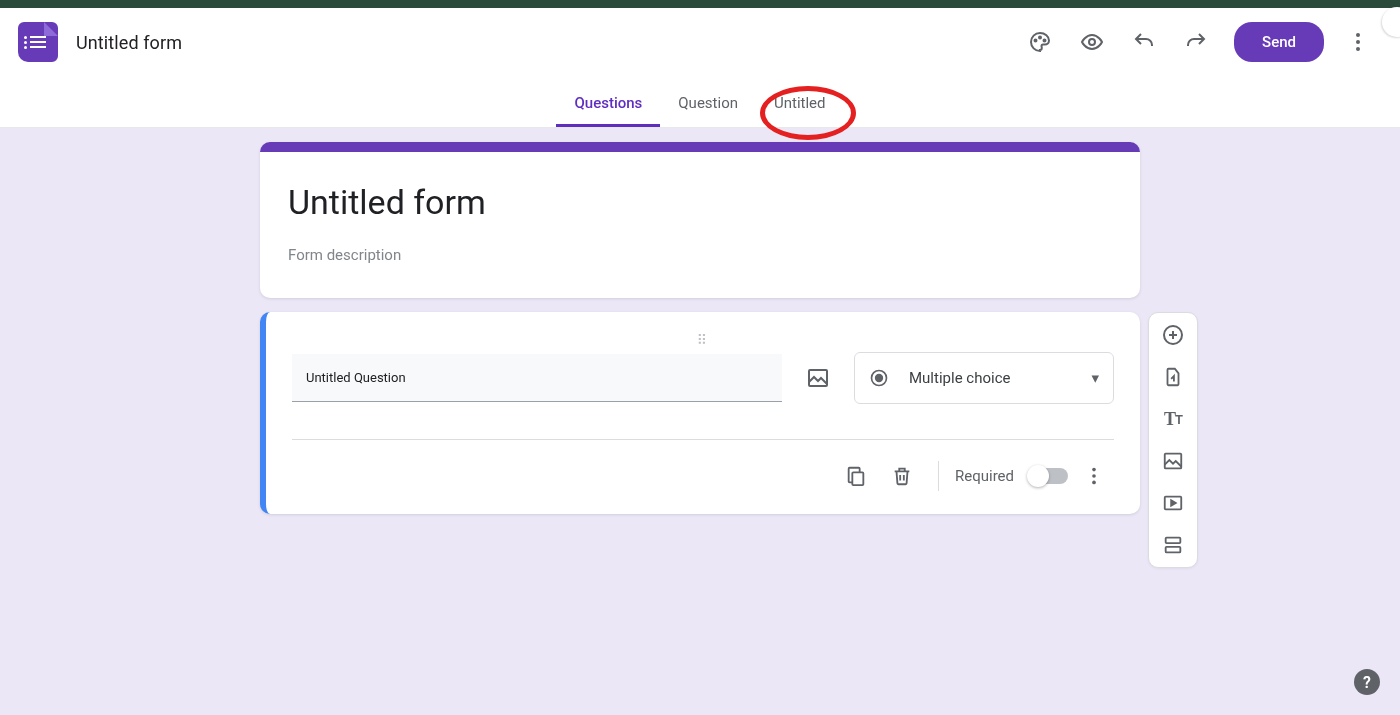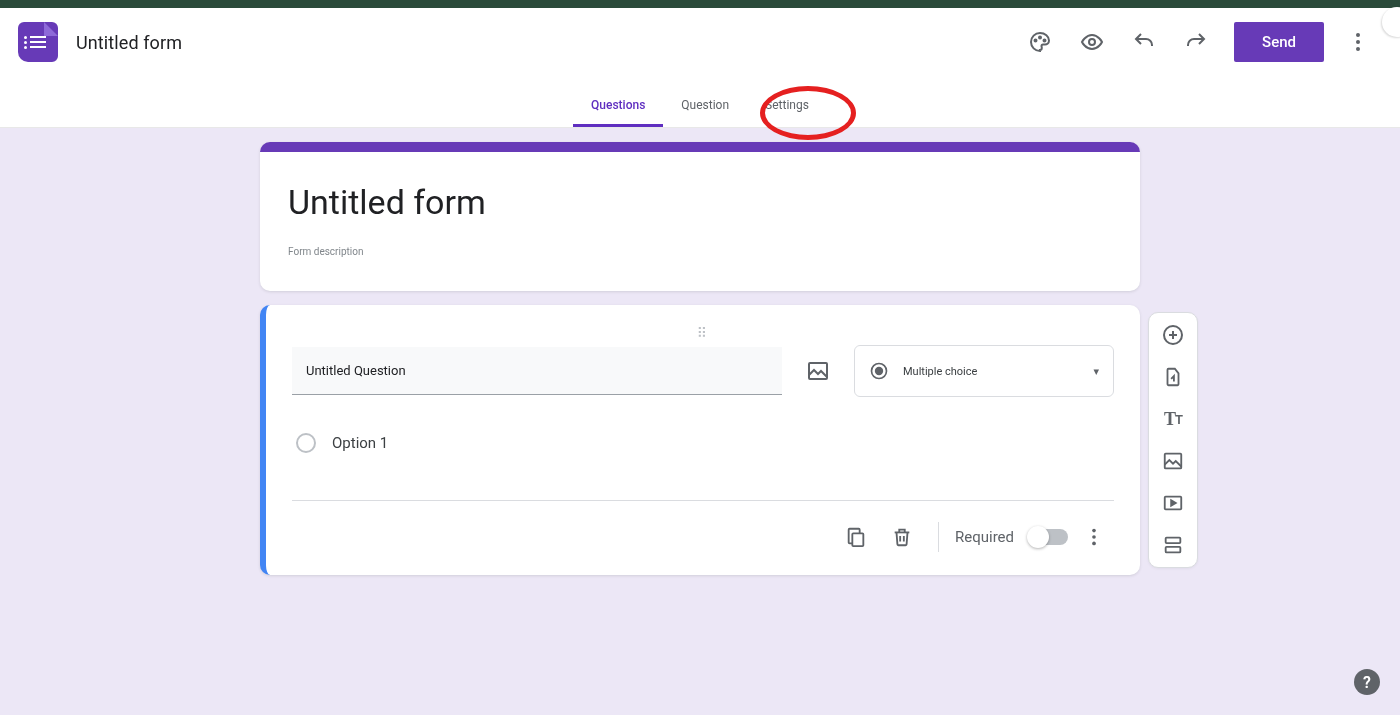--- a/index.html
+++ b/index.html
@@ -15,43 +15,43 @@
   .top-strip{height:8px;background:#2a4a3a;width:100%}
   header{display:flex;align-items:center;padding:0 18px;height:68px;background:#fff;position:relative}
   .logo{width:40px;height:40px;background:var(--purple);border-radius:6px 6px 6px 10px;display:flex;align-items:center;justify-content:center;margin-right:18px;position:relative}
   .logo::before{content:"";position:absolute;top:0;right:0;width:14px;height:14px;background:#8e69d8;border-radius:0 6px 0 0;clip-path:polygon(0 0,100% 100%,0 100%)}
   .logo-lines{display:flex;flex-direction:column;gap:3px}
   .logo-lines span{width:16px;height:2px;background:#fff;display:block;position:relative}
   .logo-lines span::before{content:"";width:3px;height:3px;background:#fff;border-radius:50%;position:absolute;left:-6px;top:-0.5px}
   .doc-title{font-size:18px;color:#202124;letter-spacing:0.1px}
   .header-right{position:absolute;right:18px;top:0;height:68px;display:flex;align-items:center;gap:4px}
   .icon-btn{width:48px;height:48px;display:flex;align-items:center;justify-content:center;cursor:pointer;border-radius:50%;color:var(--gray-5f)}
-  .send-btn{background:var(--purple);color:#fff;border:none;font-size:15px;font-weight:500;padding:0 28px;height:40px;border-radius:2px;margin:0 6px 0 10px;cursor:pointer}
+  .send-btn{background:var(--purple);color:#fff;border:none;font-size:15px;font-weight:500;padding:0 28px;height:40px;border-radius:18px;margin:0 6px 0 10px;cursor:pointer}
   .avatar-corner{position:absolute;right:0;top:2px;width:30px;height:30px;border-radius:50%;background:#fff;box-shadow:-1px 1px 2px rgba(0,0,0,.15);transform:translate(40%, -10%)}
 
   .tabs{display:flex;justify-content:center;gap:0;height:52px;align-items:flex-end;border-bottom:1px solid #e8e8e8;position:relative}
-  .tab{padding:0 18px 12px 18px;font-size:12px;color:var(--gray-5f);cursor:pointer;border-bottom:3px solid transparent}
+  .tab{padding:0 18px 12px 18px;font-size:15px;color:var(--gray-5f);cursor:pointer;border-bottom:3px solid transparent}
   .tab.active{color:var(--purple-dark);border-bottom-color:var(--purple-dark);font-weight:500}
 
   .workspace{background:var(--lavender);height:calc(715px - 8px - 68px - 52px);padding-top:14px;display:flex;justify-content:center;align-items:flex-start}
   .form-col{width:880px;position:relative}
   .toolbar{position:absolute;right:-58px;top:170px;width:50px;background:#fff;border:1px solid var(--border);border-radius:10px;padding:10px 0;display:flex;flex-direction:column;align-items:center;gap:18px;box-shadow:0 1px 3px rgba(0,0,0,.05)}
   .toolbar .tb{color:var(--gray-5f);cursor:pointer;width:24px;height:24px;display:flex;align-items:center;justify-content:center}
 
   .card{background:#fff;border-radius:10px;box-shadow:0 1px 3px rgba(60,64,67,.15);margin-bottom:14px;position:relative;overflow:hidden}
   .title-card{padding:30px 28px 34px 28px;border-top:10px solid var(--purple)}
   .title-card h1{margin:0 0 24px 0;font-size:34px;font-weight:400;color:#202124}
-  .title-card .desc{color:var(--gray-80);font-size:10px}
+  .title-card .desc{color:var(--gray-80);font-size:15px}
 
   .q-card{padding:20px 26px 0 26px;border-left:6px solid #4285f4}
   .drag-dots{text-align:center;color:#bdc1c6;letter-spacing:2px;font-size:14px;height:14px;margin-bottom:6px;cursor:grab}
   .q-row{display:flex;align-items:center;gap:18px;margin-bottom:24px}
   .q-input{flex:1;max-width:500px;background:#f8f9fa;border:none;border-bottom:1px solid #9aa0a6;padding:16px 14px;font-size:13px;color:#202124;outline:none}
   .q-img-btn{color:var(--gray-5f);cursor:pointer;padding:6px}
-  .q-type{flex:0 0 260px;margin-left:auto;height:52px;border:1px solid var(--border);border-radius:6px;display:flex;align-items:center;padding:0 14px;cursor:pointer;gap:14px;color:#3c4043;font-size:11px}
+  .q-type{flex:0 0 260px;margin-left:auto;height:52px;border:1px solid var(--border);border-radius:6px;display:flex;align-items:center;padding:0 14px;cursor:pointer;gap:20px;color:#3c4043;font-size:15px}
   .q-type .dd{margin-left:auto;color:var(--gray-5f)}
 
   .opt{display:flex;align-items:center;gap:16px;padding:12px 4px;font-size:15px}
   .radio-circ{width:20px;height:20px;border:2px solid #bdc1c6;border-radius:50%;flex-shrink:0}
   .opt .txt{color:#3c4043}
   .opt .placeholder{color:var(--gray-80)}
   .opt .or{color:var(--gray-80);margin:0 2px}
   .opt .link{color:#1a73e8;cursor:pointer}
 
   .q-foot{border-top:1px solid var(--border);margin-top:35px;display:flex;align-items:center;justify-content:flex-end;gap:6px;padding:16px 0 18px 0}
@@ -115,21 +115,21 @@
           <circle cx="12" cy="19" r="2"></circle>
         </svg>
     </div>
   </div>
   <div class="avatar-corner"></div>
 </header>
 
 <nav class="tabs">
   <div class="tab active">Questions</div>
   <div class="tab">Question</div>
-  <div class="tab">Settings</div>
+  <div class="tab">Untitled</div>
 </nav>
 
 <div class="highlight-ring"></div>
 
 <div class="workspace">
   <div class="form-col">
 
     <div class="card title-card">
       <h1>Untitled form</h1>
       <div class="desc">Form description</div>
@@ -148,24 +148,20 @@
         <div class="q-type">
           <svg width="20" height="20" viewBox="0 0 24 24">
               <circle cx="12" cy="12" r="9" fill="none" stroke="#5f6368" stroke-width="2"></circle>
               <circle cx="12" cy="12" r="5" fill="#5f6368"></circle>
             </svg>
           <span>Multiple choice</span>
           <span class="dd">▾</span>
         </div>
       </div>
 
-      <div class="opt">
-        <div class="radio-circ"></div>
-        <span class="txt">Option 1</span>
-      </div>
 
       <div class="q-foot">
         <div class="icon-btn" style="width:40px;height:40px">
           <svg width="22" height="22" viewBox="0 0 24 24" fill="none" stroke="currentColor" stroke-width="2">
               <rect x="8" y="8" width="12" height="14" rx="1"></rect>
               <path d="M16 8V4a1 1 0 0 0-1-1H5a1 1 0 0 0-1 1v14a1 1 0 0 0 1 1h3"></path>
             </svg>
         </div>
         <div class="icon-btn" style="width:40px;height:40px">
           <svg width="22" height="22" viewBox="0 0 24 24" fill="none" stroke="currentColor" stroke-width="2">

